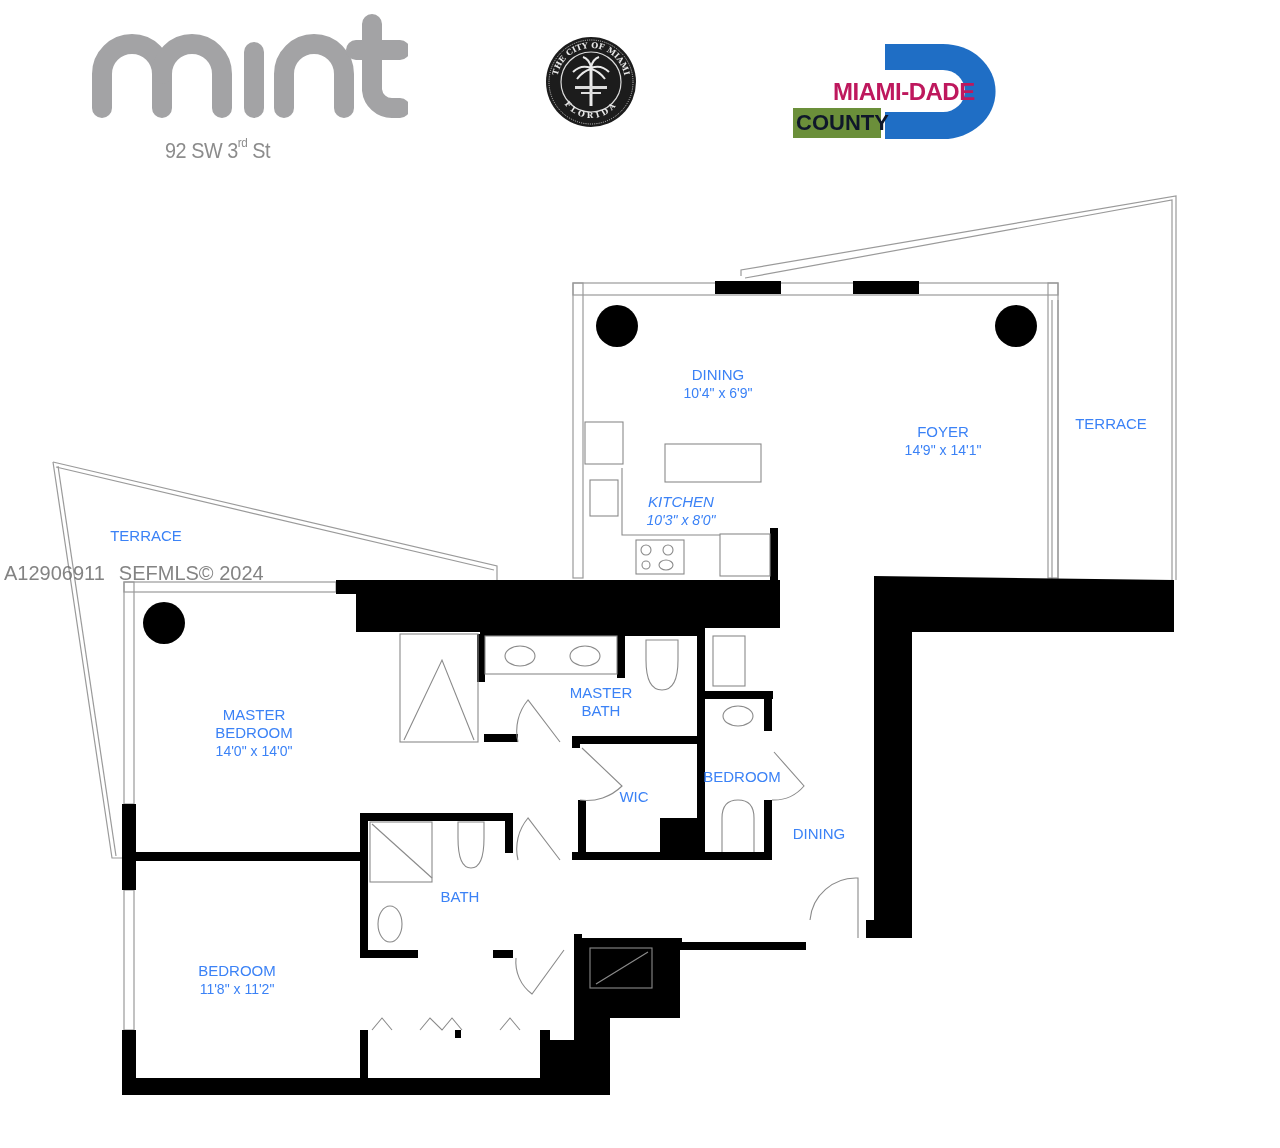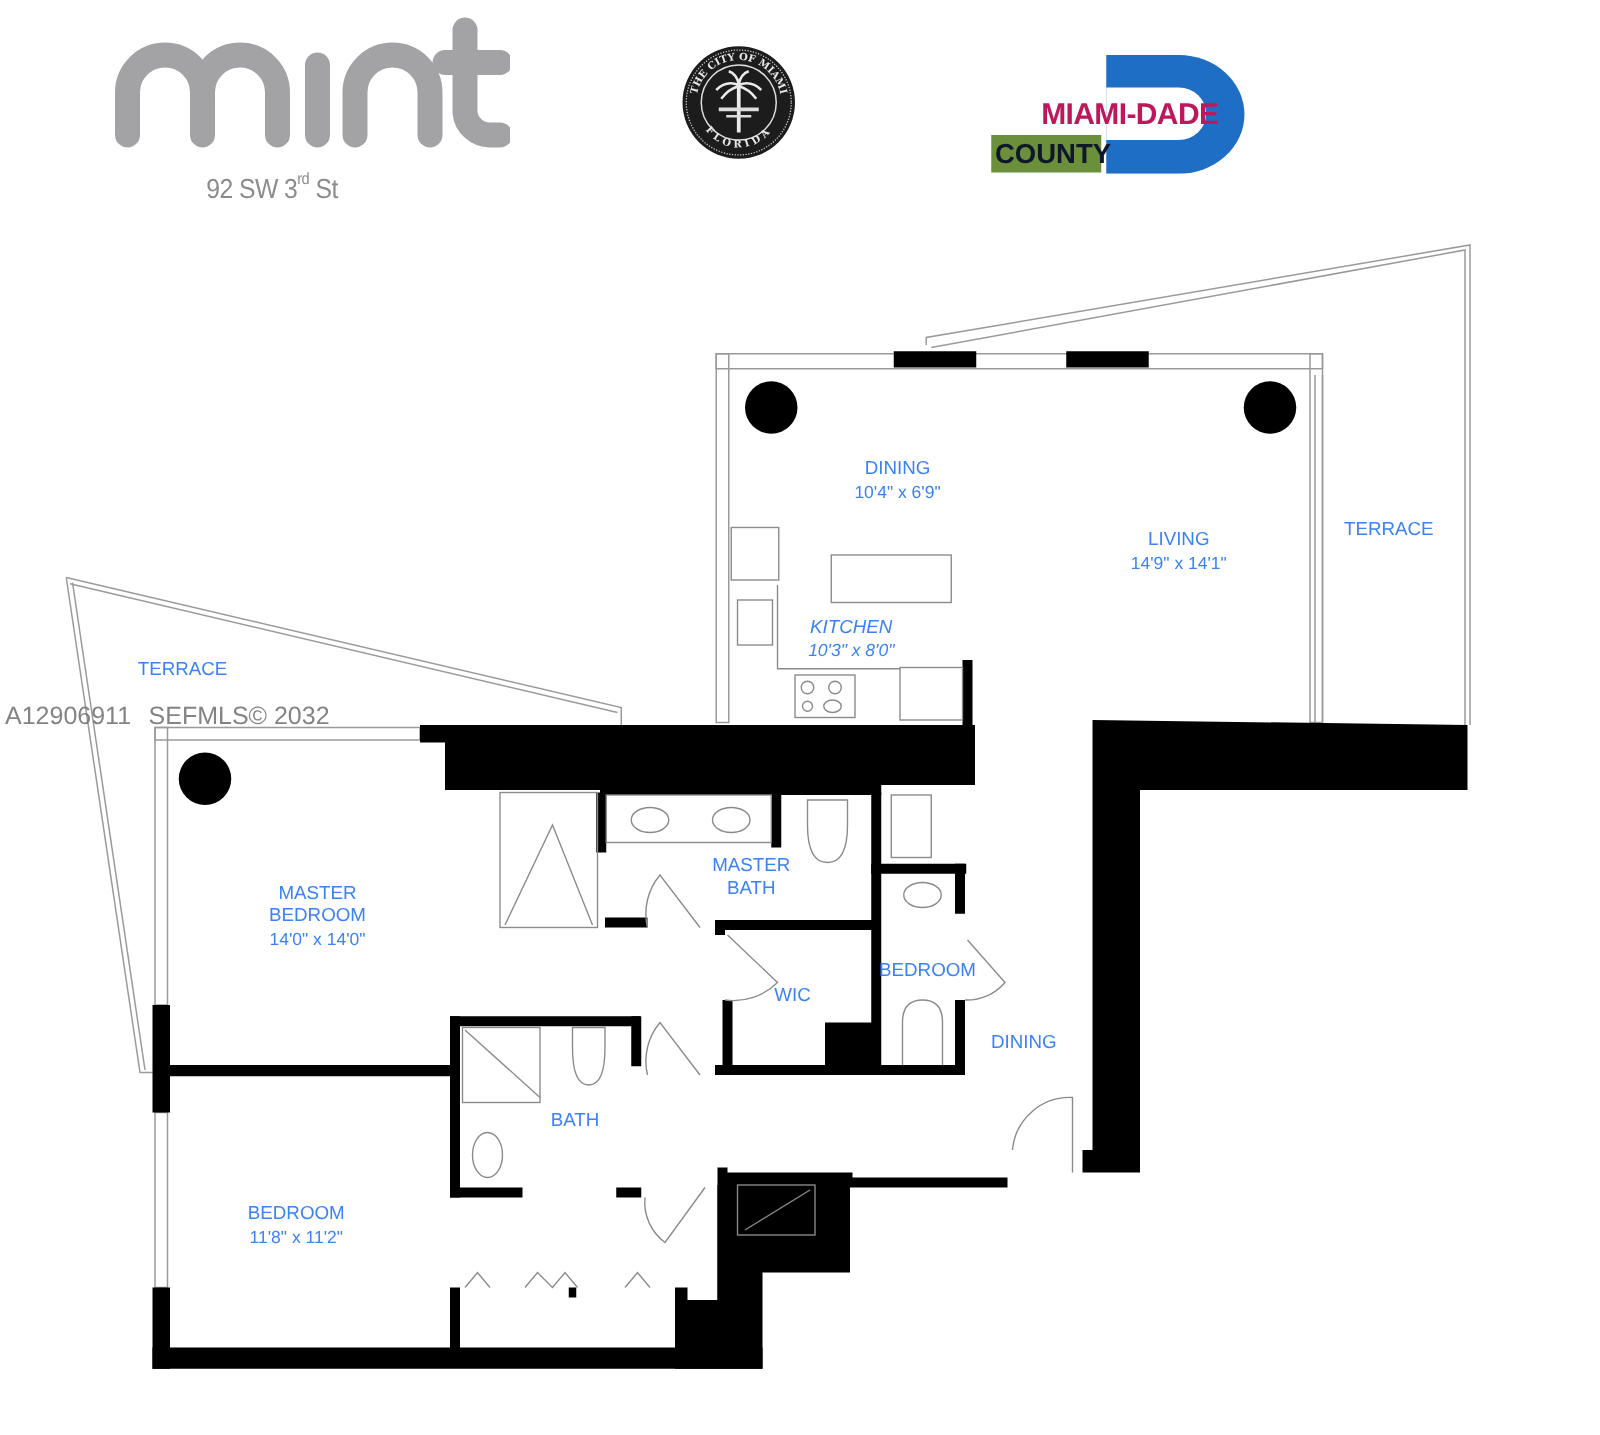--- a/index.html
+++ b/index.html
@@ -174,21 +174,21 @@
 
     <path d="M372 1030 L382 1018 L392 1030 M420 1030 L430 1018 L442 1030 L452 1018 L462 1030 M500 1030 L510 1018 L520 1030"></path>
   </g>
 </svg>
 
 <div class="room-label" style="left:718px; top:366px;">
   <span>DINING</span>
   <span class="dim">10'4" x 6'9"</span>
 </div>
 <div class="room-label" style="left:943px; top:423px;">
-  <span>LIVING</span>
+  <span>FOYER</span>
   <span class="dim">14'9" x 14'1"</span>
 </div>
 <div class="room-label" style="left:681px; top:493px;font-style:italic;">
   <span>KITCHEN</span>
   <span class="dim">10'3" x 8'0"</span>
 </div>
 <div class="room-label" style="left:1111px; top:415px;">
   <span>TERRACE</span>
 </div>
 <div class="room-label" style="left:146px; top:527px;">
@@ -214,14 +214,14 @@
 </div>
 <div class="room-label" style="left:460px; top:888px;">
   <span>BATH</span>
 </div>
 <div class="room-label" style="left:237px; top:962px;">
   <span>BEDROOM</span>
   <span class="dim">11'8" x 11'2"</span>
 </div>
 
 <div class="abs watermark">
-  <span>A12906911</span><span>SEFMLS© 2032</span>
+  <span>A12906911</span><span>SEFMLS© 2024</span>
 </div>
 
 </body></html>

